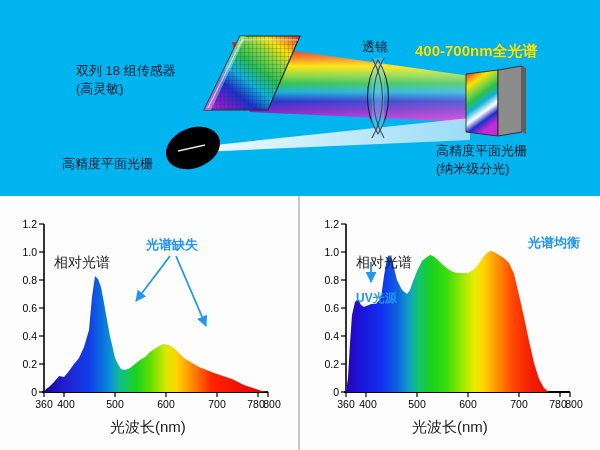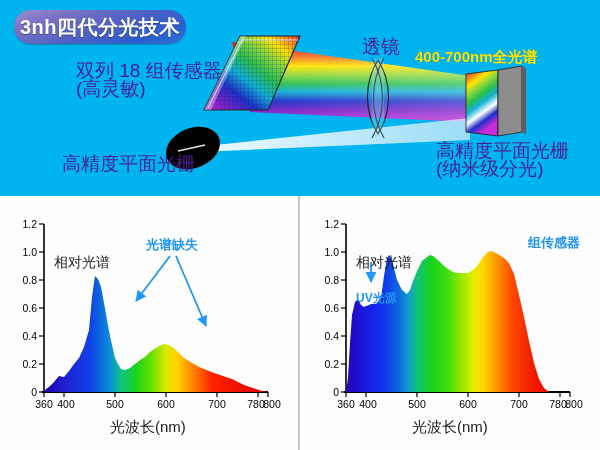--- a/index.html
+++ b/index.html
@@ -24,26 +24,26 @@
     background:linear-gradient(160deg,#9b8fd0 0%,#7b72c4 22%,#4b5fc4 55%,#2b5fd0 78%,#2f6fdc 100%);
     box-shadow:0 1px 2px rgba(0,0,0,.25);
   }
   .badge span{
     display:block;text-align:center;line-height:34px;
     color:#ffffff;font-size:20px;font-weight:bold;letter-spacing:.5px;
     text-shadow:0 1px 1px rgba(0,0,0,.35);
     white-space:nowrap;
   }
 
-  .dlabel{position:absolute;color:#4c1d95;font-size:19px;line-height:18px;white-space:pre;}
+  .dlabel{position:absolute;color:#0f172a;font-size:13px;line-height:18px;white-space:pre;}
   .dlabel.sensor{left:56px;top:62px;margin-left:20px;}
   .dlabel.slit{left:62px;top:155px;}
   .dlabel.lens{left:362px;top:38px;}
   .dlabel.grating{left:436px;top:142px;}
-  .dlabel.fullspec{left:415px;top:48px;color:#ffe400;font-size:15px;font-weight:bold;
+  .dlabel.fullspec{left:415px;top:42px;color:#ffe400;font-size:15px;font-weight:bold;
     text-shadow:0 0 1px rgba(0,0,0,.25);}
 
   
   .charts{
     position:absolute;left:0;top:196px;width:600px;height:254px;
     background:#fdfdfd;display:flex;
   }
   .panel{position:relative;width:300px;height:254px;background:#fdfdfd;}
   .panel.left{border-right:2px solid #c8c8c8;width:298px;}
   .panel svg{position:absolute;left:0;top:0;}
@@ -150,23 +150,20 @@
         <rect x="372" y="58" width="12" height="80" fill="#9fe0f7" fill-opacity="0.25"></rect>
       </g>
 
       <g>
         <polygon points="466,74 498,70 498,136 466,132" fill="url(#gratGrad)" stroke="#1b1b1b" stroke-width="0.8"></polygon>
         <polygon points="498,70 522,66 522,132 498,136" fill="#8c8c8c" stroke="#1b1b1b" stroke-width="0.8"></polygon>
         <polygon points="522,66 526,68 526,134 522,132" fill="#5e5e5e"></polygon>
       </g>
     </svg>
 
-    <div class="badge">
-      <span>3nh四代分光技术</span>
-    </div>
 
     <div class="dlabel sensor">双列 18 组传感器
 (高灵敏)</div>
     <div class="dlabel slit">高精度平面光栅</div>
     <div class="dlabel lens">透镜</div>
     <div class="dlabel fullspec">400-700nm全光谱</div>
     <div class="dlabel grating">高精度平面光栅
 (纳米级分光)</div>
   </div>
 
@@ -328,21 +325,21 @@
                    L117,75 L122,65 L127,61 L130,59 L133,60 L138,64 L143,69 L148,73
                    L153,76 L158,77 L163,77 L168,77 L173,74 L178,69 L183,61 L188,56
                    L191,55 L194,56 L199,59 L204,62 L209,67 L214,78 L219,99 L224,121
                    L229,145 L234,167 L239,183 L244,192 L249,196 L270,196 Z" fill="url(#specR)"></path>
         </g>
       </svg>
 
       <div class="clabel rel" style="left:56px;top:22px;">相对光谱</div>
       <div class="clabel xtitle" style="left:112px;top:222px;">光波长(nm)</div>
       <div class="clabel uv" style="left:56px;top:50px;">UV光源</div>
-      <div class="clabel anno" style="left:228px;top:38px;">组传感器</div>
+      <div class="clabel anno" style="left:228px;top:38px;">光谱均衡</div>
 
       <svg width="300" height="254" viewBox="0 0 300 254" style="pointer-events:none;">
         <defs>
           <marker id="arwR" markerWidth="7" markerHeight="7" refX="5.5" refY="3" orient="auto">
             <path d="M0,0 L6,3 L0,6 z" fill="#2196f3"></path>
           </marker>
         </defs>
         <line x1="71" y1="66" x2="71" y2="86" stroke="#2196f3" stroke-width="1.8" marker-end="url(#arwR)"></line>
       </svg>
     </div>

